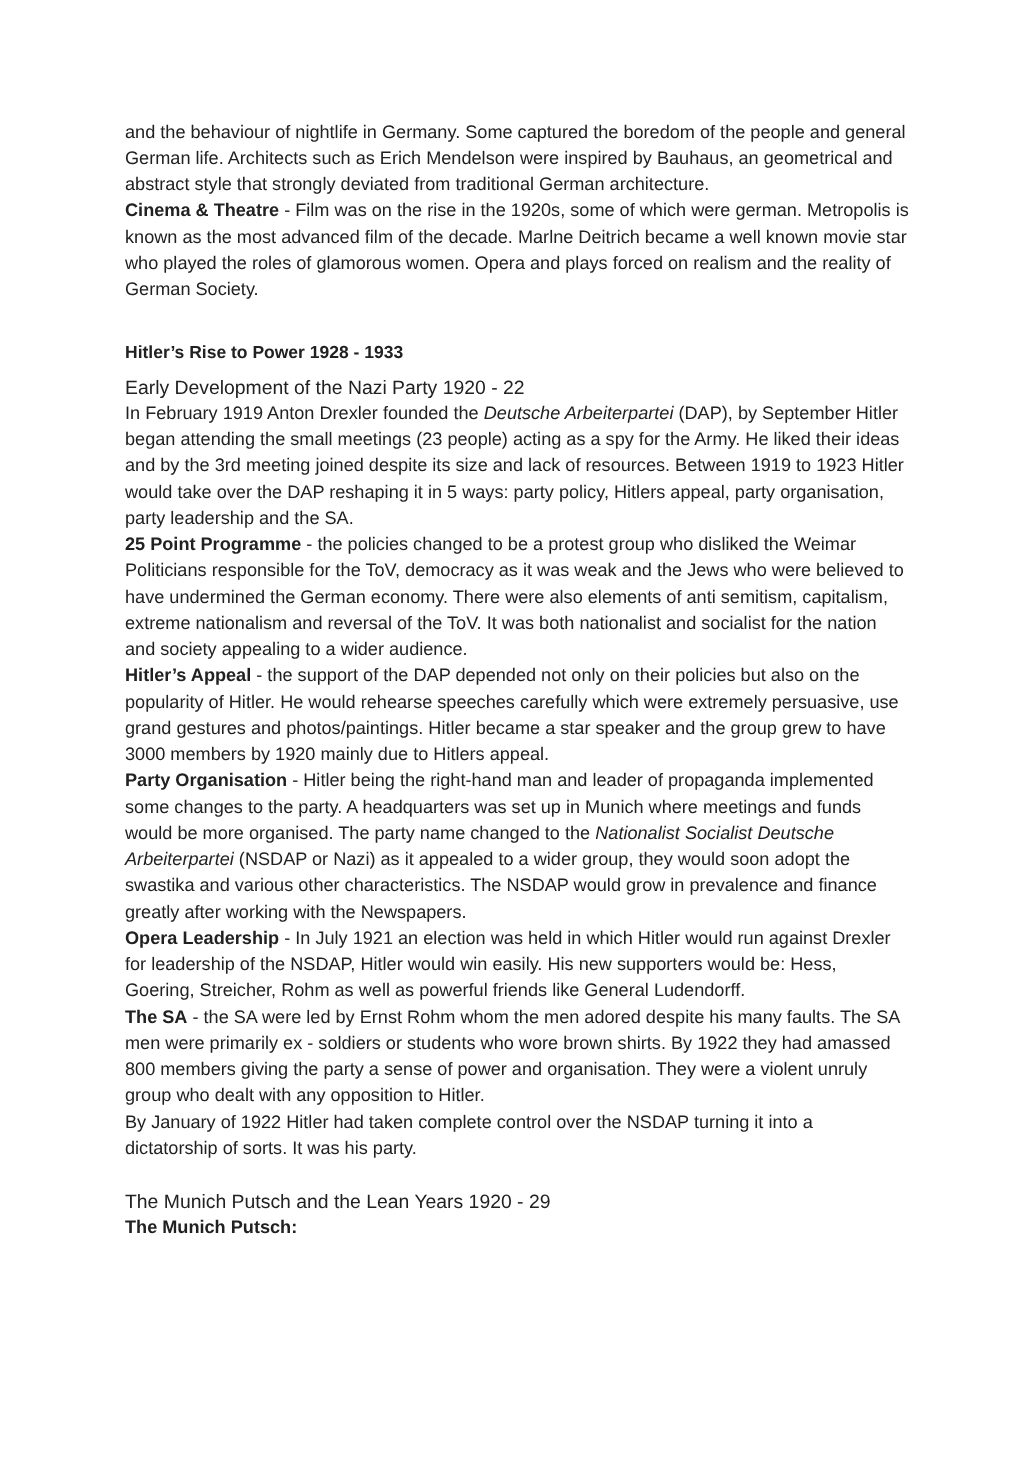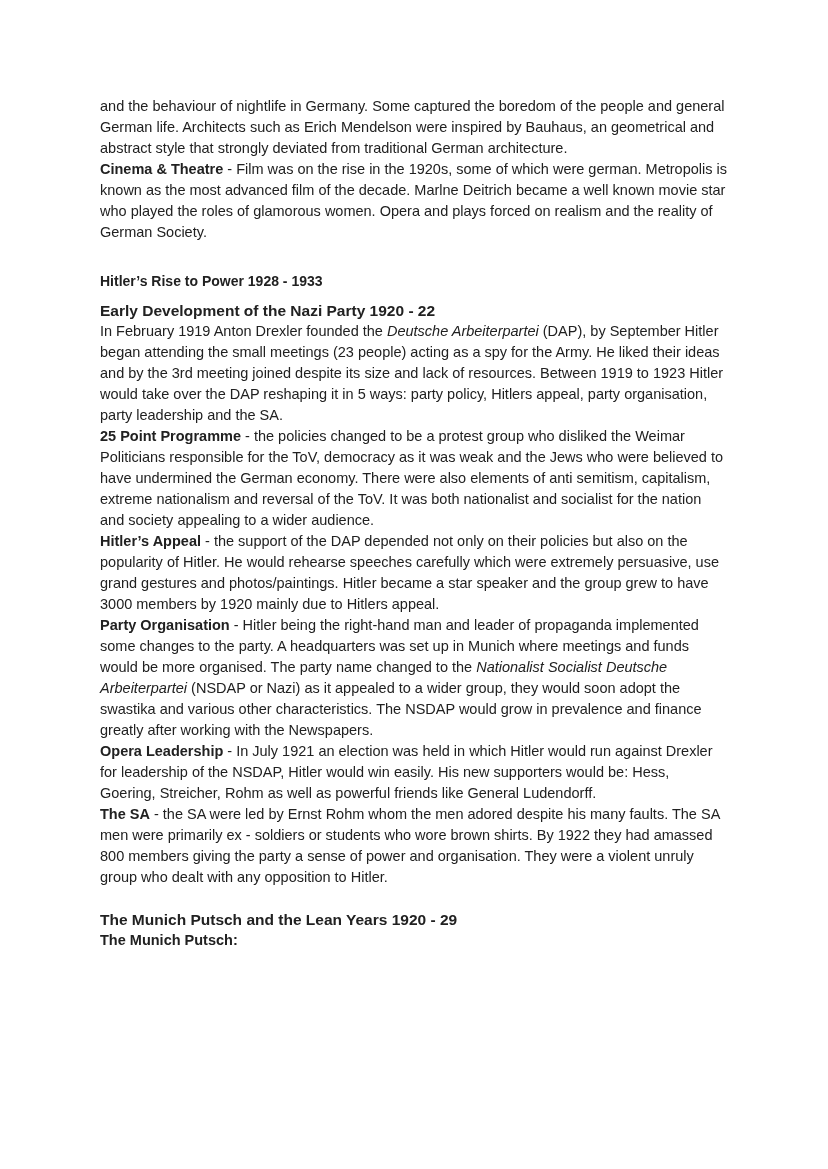--- a/index.html
+++ b/index.html
@@ -30,21 +30,21 @@
   }
   .h1 {
     font-size: 14px;
     line-height: 28px;
     font-weight: bold;
     margin: 24px 0 5px 0;
   }
   .h2 {
     font-size: 15.5px;
     line-height: 21px;
-    font-weight: bold;
+    font-weight: normal;
     margin: 0;
   }
   .h2.spaced {
     margin-top: 21px;
   }
 </style>
 </head>
 <body>
 
 <div class="page">
@@ -62,19 +62,20 @@
   <p class="body"><span class="lead">25 Point Programme</span><span> - the policies changed to be a protest group who disliked the Weimar Politicians responsible for the ToV, democracy as it was weak and the Jews who were believed to have undermined the German economy. There were also elements of anti semitism, capitalism, extreme nationalism and reversal of the ToV. It was both nationalist and socialist for the nation and society appealing to a wider audience.</span></p>
 
   <p class="body"><span class="lead">Hitler’s Appeal</span><span> - the support of the DAP depended not only on their policies but also on the popularity of Hitler. He would rehearse speeches carefully which were extremely persuasive, use grand gestures and photos/paintings. Hitler became a star speaker and the group grew to have 3000 members by 1920 mainly due to Hitlers appeal.</span></p>
 
   <p class="body"><span class="lead">Party Organisation</span><span> - Hitler being the right-hand man and leader of propaganda implemented some changes to the party. A headquarters was set up in Munich where meetings and funds would be more organised. The party name changed to the </span><em>Nationalist Socialist Deutsche Arbeiterpartei</em><span> (NSDAP or Nazi) as it appealed to a wider group, they would soon adopt the swastika and various other characteristics. The NSDAP would grow in prevalence and finance greatly after working with the Newspapers.</span></p>
 
   <p class="body"><span class="lead">Opera Leadership</span><span> - In July 1921 an election was held in which Hitler would run against Drexler for leadership of the NSDAP, Hitler would win easily. His new supporters would be: Hess, Goering, Streicher, Rohm as well as powerful friends like General Ludendorff.</span></p>
 
   <p class="body"><span class="lead">The SA</span><span> - the SA were led by Ernst Rohm whom the men adored despite his many faults. The SA men were primarily ex - soldiers or students who wore brown shirts. By 1922 they had amassed 800 members giving the party a sense of power and organisation. They were a violent unruly group who dealt with any opposition to Hitler.</span></p>
 
+  <p class="body">By January of 1922 Hitler had taken complete control over the NSDAP turning it into a dictatorship of sorts. It was his party.</p>
 
   <p class="h2 spaced">The Munich Putsch and the Lean Years 1920 - 29</p>
 
   <p class="body lead">The Munich Putsch:</p>
 
 
 </div>
 
 </body></html>

